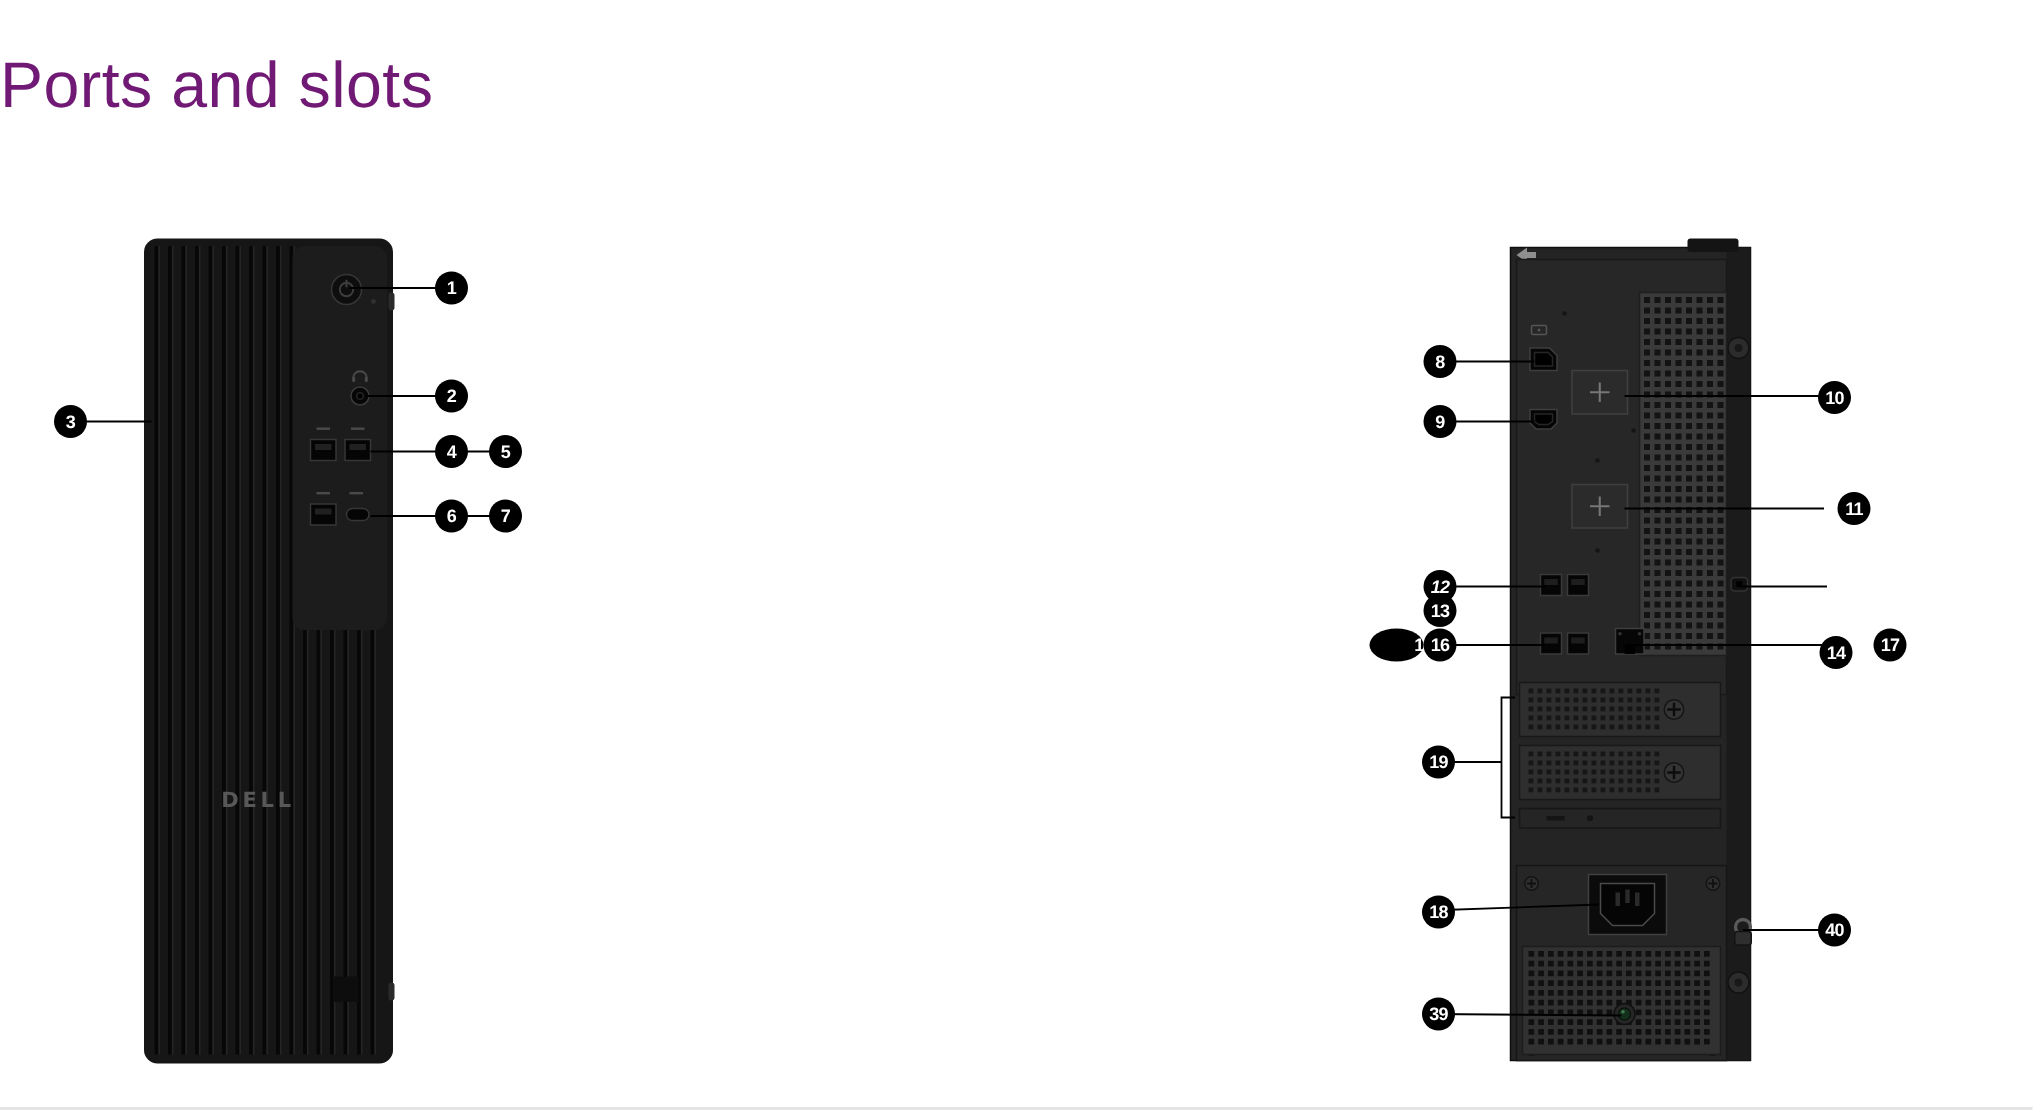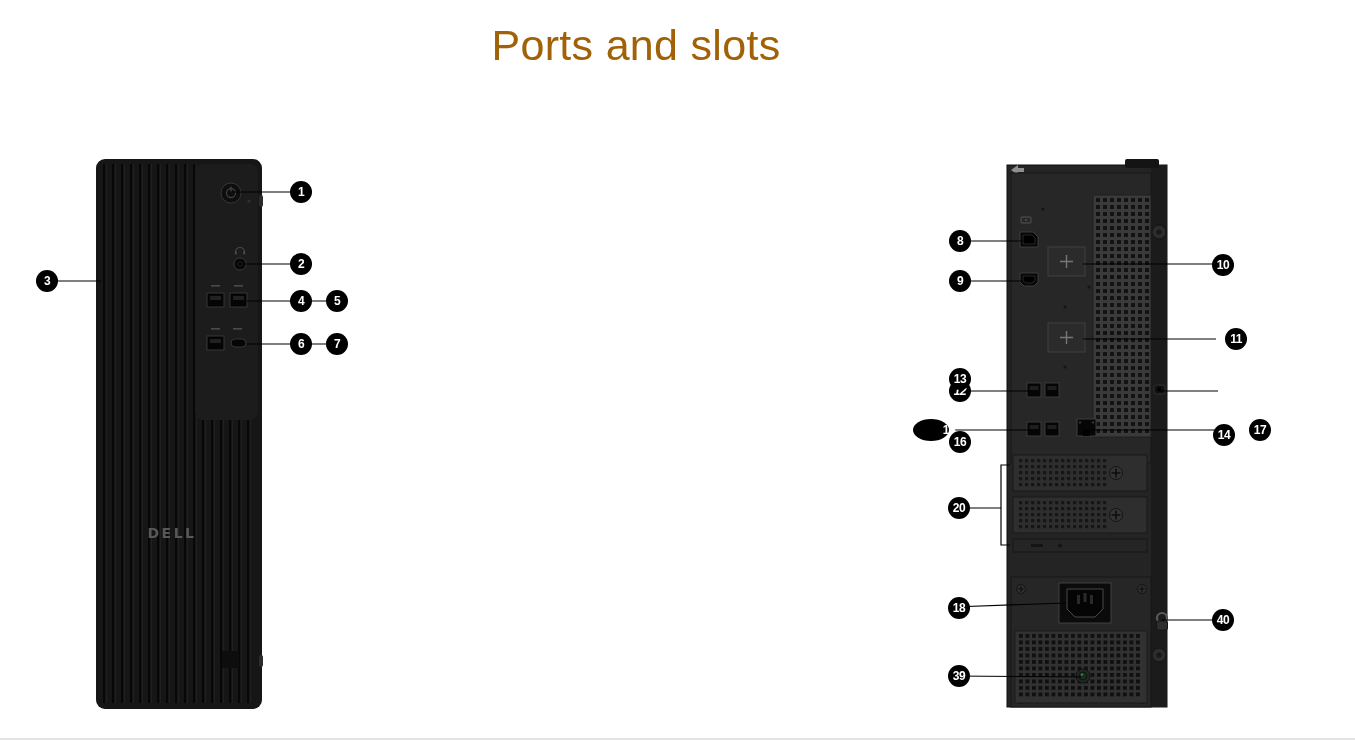--- a/index.html
+++ b/index.html
@@ -1,22 +1,22 @@
 <!DOCTYPE html>
 <html><head>
 <meta charset="utf-8">
 <style>
   * { margin: 0; padding: 0; box-sizing: border-box; }
   html, body { width: 1355px; height: 741px; background: #fff; }
   body { font-family: "Liberation Sans", sans-serif; overflow: hidden; }
   #canvas { position: relative; width: 1355px; height: 741px; background: #fff; }
   .title {
-    position: absolute; top: 24px; left: 0; width: 1272px;
-    text-align: center; font-size: 43px; font-weight: 400;
-    color: #a16207; letter-spacing: 0.3px; line-height: 1;
+    position: absolute; top: 36px; left: 0; width: 1272px;
+    text-align: left; font-size: 43px; font-weight: 400;
+    color: #701a75; letter-spacing: 0.3px; line-height: 1;
   }
   .illustration { position: absolute; }
   .lines { position: absolute; left: 0; top: 0; pointer-events: none; }
   .callout {
     position: absolute; width: 22px; height: 22px; border-radius: 50%;
     background: #000; color: #fff; font-size: 12px; font-weight: bold;
     display: flex; align-items: center; justify-content: center;
     letter-spacing: -0.5px;
   }
   .bottom-rule { position: absolute; left: 0; top: 738px; width: 1355px; height: 2px; background: #e4e4e4; }
@@ -889,24 +889,24 @@
   <div class="callout" style="left:36px;   top:270px;">3</div>
   <div class="callout" style="left:290px;  top:290px;">4</div>
   <div class="callout" style="left:326px;  top:290px;">5</div>
   <div class="callout" style="left:290px;  top:333px;">6</div>
   <div class="callout" style="left:326px;  top:333px;">7</div>
   <div class="callout" style="left:949px;  top:230px;">8</div>
   <div class="callout" style="left:949px;  top:270px;">9</div>
   <div class="callout" style="left:1212px; top:254px;">10</div>
   <div class="callout" style="left:1212px; top:328px;margin-left:13px;">11</div>
   <div class="callout" style="left:949px;  top:380px;font-style:italic;">12</div>
-  <div class="callout" style="left:949px;  top:368px;">13</div>
+  <div class="callout" style="left:949px;  top:396px;">13</div>
   <div class="callout" style="left:1213px; top:380px;margin-top:44px;">14</div>
   <div class="callout" style="left:913px;  top:419px;padding-left:36px;">15</div>
-  <div class="callout" style="left:949px;  top:431px;">16</div>
+  <div class="callout" style="left:949px;  top:419px;">16</div>
   <div class="callout" style="left:1212px; top:419px;margin-left:37px;">17</div>
-  <div class="callout" style="left:948px;  top:497px;">20</div>
+  <div class="callout" style="left:948px;  top:497px;">19</div>
   <div class="callout" style="left:948px;  top:597px;">18</div>
   <div class="callout" style="left:1212px; top:609px;">40</div>
   <div class="callout" style="left:948px;  top:665px;">39</div>
 
   <div class="bottom-rule"></div>
 </div>
 
 </body></html>

